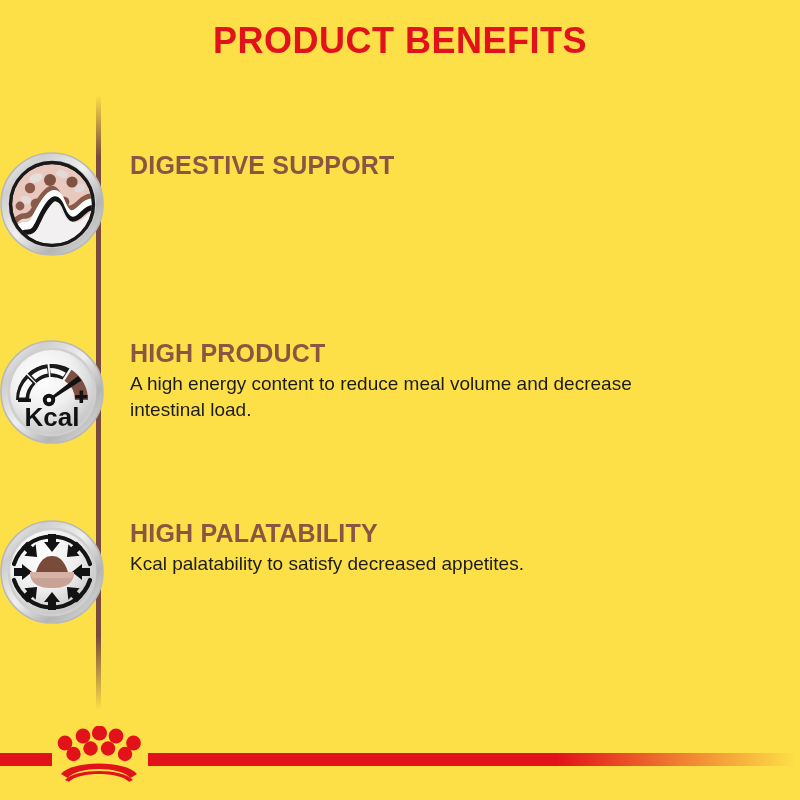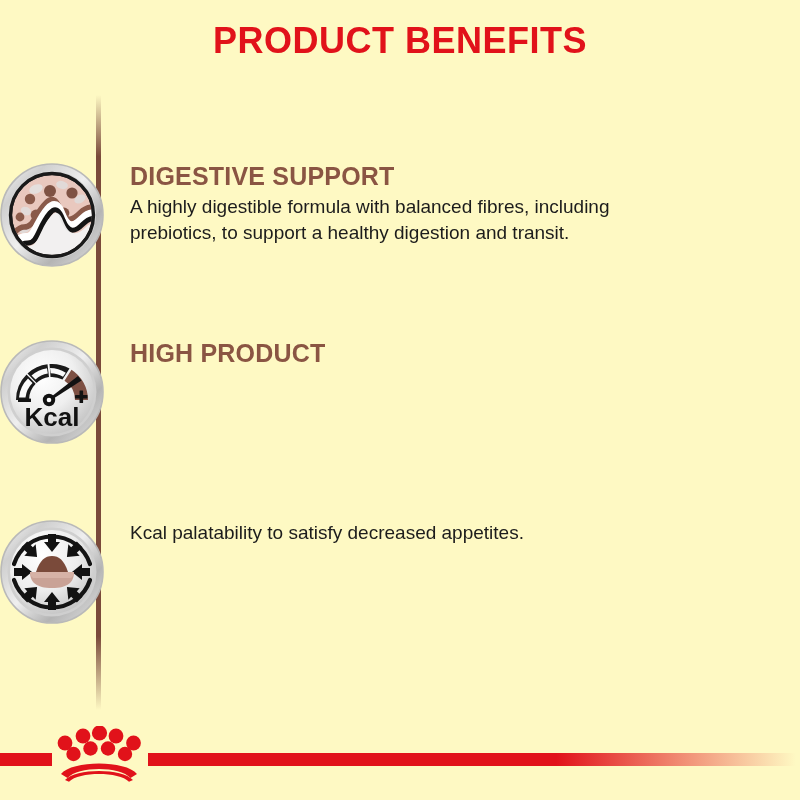--- a/index.html
+++ b/index.html
@@ -5,21 +5,21 @@
   * { box-sizing: border-box; margin: 0; padding: 0; }
   html, body {
     width: 800px; height: 800px;
     background: #ffffff;
     font-family: "Liberation Sans", sans-serif;
     overflow: hidden;
   }
   .page {
     position: relative;
     width: 800px; height: 800px;
-    background: #fef9c3;
+    background: #fde047;
   }
 
   
   .page-title {
     position: absolute;
     top: 20px; left: 0; right: 0;
     text-align: center;
     font-size: 36px;
     font-weight: bold;
     letter-spacing: 0.5px;
@@ -42,21 +42,21 @@
   }
 
   
   .benefit {
     position: absolute;
     left: 0;
     width: 800px;
     display: flex;
     align-items: flex-start;
   }
-  #benefit-0 { top: 163px; }
+  #benefit-0 { top: 152px; }
   #benefit-1 { top: 340px; }
   #benefit-2 { top: 520px; }
 
   .icon-wrap {
     position: relative;
     width: 120px;
     min-width: 120px;
     display: flex;
     justify-content: flex-start;
   }
@@ -158,21 +158,20 @@
           <path d="M4,84 C14,84 16,74 26,74 C36,74 36,60 48,46 C54,39 58,41 62,52 C68,66 74,64 82,56 C90,48 96,50 102,52" fill="none" stroke="#ffffff" stroke-width="8" stroke-linecap="round"></path>
           <path d="M2,90 C14,90 16,80 28,80 C38,80 38,64 50,50 C55,44 59,46 63,57 C69,71 75,69 83,61 C91,53 97,55 104,57" fill="none" stroke="#141414" stroke-width="5" stroke-linecap="round"></path>
           <path d="M10,96 L104,96 L104,60 C96,58 92,58 86,64 C78,72 70,74 64,60 C60,49 56,47 51,53 C39,67 39,83 29,83 C17,83 15,93 4,93 Z" fill="#f2f2f2" opacity="0.95"></path>
         </g>
         <circle cx="52" cy="52" r="41.5" fill="none" stroke="#1a1a1a" stroke-width="3.4"></circle>
         <circle cx="52" cy="52" r="51" fill="none" stroke="#b9b9b9" stroke-width="1.6"></circle>
       </svg>
     </div>
     <div class="benefit-text">
       <div class="benefit-heading">DIGESTIVE SUPPORT</div>
-      <div class="benefit-body">A highly digestible formula with balanced fibres, including prebiotics, to support a healthy digestion and transit.</div>
     </div>
   </div>
 
   <div class="benefit" id="benefit-1">
     <div class="icon-wrap">
       <svg class="badge" width="104" height="104" viewBox="0 0 104 104">
         <defs>
           <linearGradient id="rim2" x1="0%" y1="0%" x2="100%" y2="100%">
             <stop offset="0%" stop-color="#fbfbfb"></stop>
             <stop offset="22%" stop-color="#cfcfcf"></stop>
@@ -208,20 +207,21 @@
 
         <rect x="18" y="58.5" width="13" height="3.6" fill="#121212" rx="0.6"></rect>
         <rect x="75" y="55" width="12.5" height="3.6" fill="#121212" rx="0.6"></rect>
         <rect x="79.5" y="50.5" width="3.6" height="12.5" fill="#121212" rx="0.6"></rect>
         <text x="52" y="86" text-anchor="middle" font-family="Liberation Sans, sans-serif" font-size="26" font-weight="bold" fill="#121212">Kcal</text>
         <circle cx="52" cy="52" r="51" fill="none" stroke="#b9b9b9" stroke-width="1.6"></circle>
       </svg>
     </div>
     <div class="benefit-text">
       <div class="benefit-heading">HIGH PRODUCT</div>
+      <div class="benefit-body">A high energy content to reduce meal volume and decrease intestinal load.</div>
     </div>
   </div>
 
   <div class="benefit" id="benefit-2">
     <div class="icon-wrap">
       <svg class="badge" width="104" height="104" viewBox="0 0 104 104">
         <defs>
           <linearGradient id="rim3" x1="0%" y1="0%" x2="100%" y2="100%">
             <stop offset="0%" stop-color="#fbfbfb"></stop>
             <stop offset="22%" stop-color="#cfcfcf"></stop>
@@ -270,20 +270,21 @@
 
         <g>
           <path d="M36,52 C40,40 45,36 52,36 C59,36 64,40 68,52 Z" fill="#7a4a3a"></path>
           <path d="M30,52 L74,52 C74,62 68,68 52,68 C36,68 30,62 30,52 Z" fill="#c9a296"></path>
           <path d="M30,52 L74,52 C74,54.5 73,56.5 71,58 L33,58 C31,56.5 30,54.5 30,52 Z" fill="#d6b2a6"></path>
         </g>
         <circle cx="52" cy="52" r="51" fill="none" stroke="#b9b9b9" stroke-width="1.6"></circle>
       </svg>
     </div>
     <div class="benefit-text">
+      <div class="benefit-heading">HIGH PALATABILITY</div>
       <div class="benefit-body">Kcal palatability to satisfy decreased appetites.</div>
     </div>
   </div>
 
   <div class="footer-bar-left"></div>
   <div class="footer-bar-right"></div>
 
   <svg class="crown" viewBox="0 0 86 56">
     <g fill="#e1121a">
       <circle cx="9" cy="17" r="7.4"></circle>

